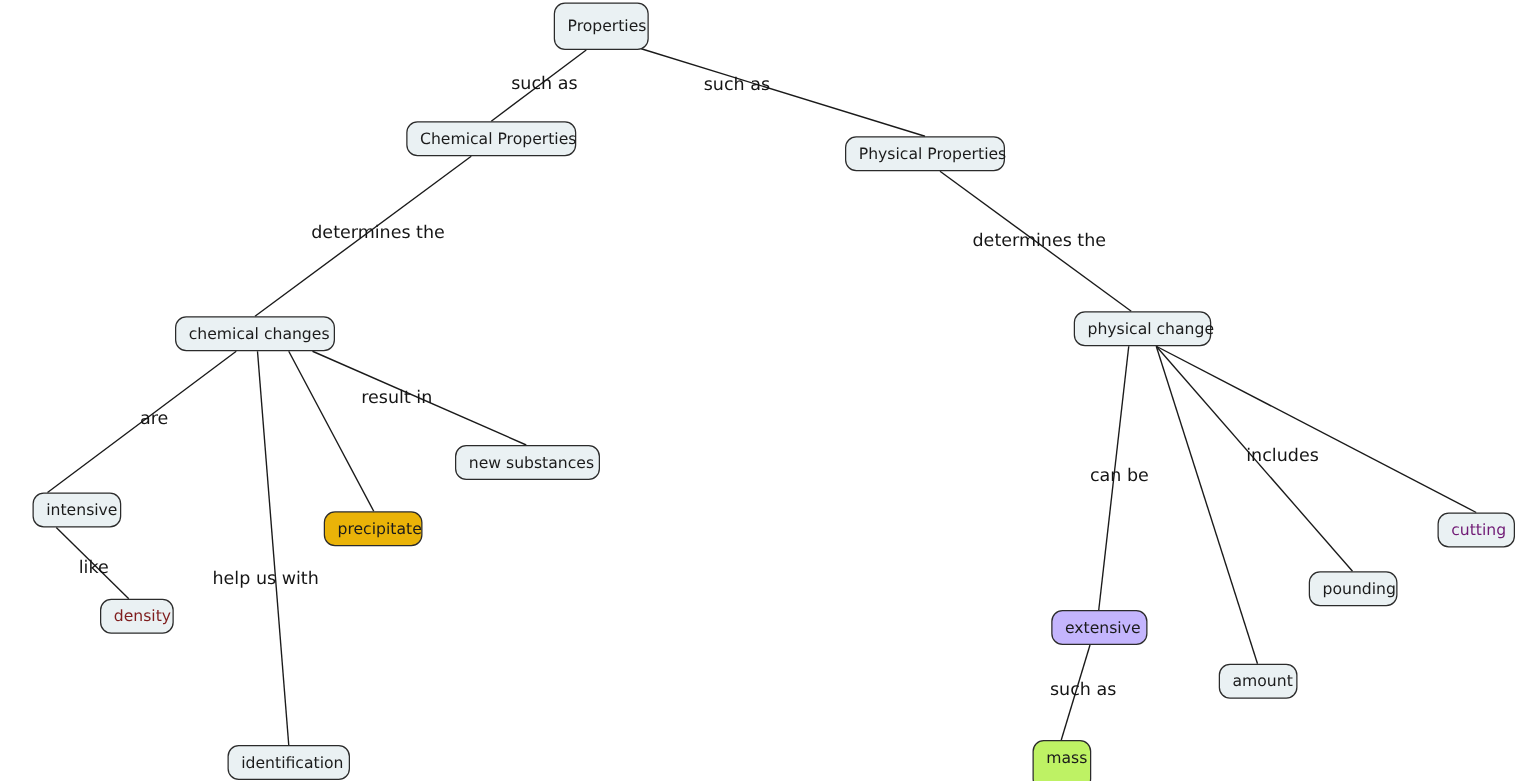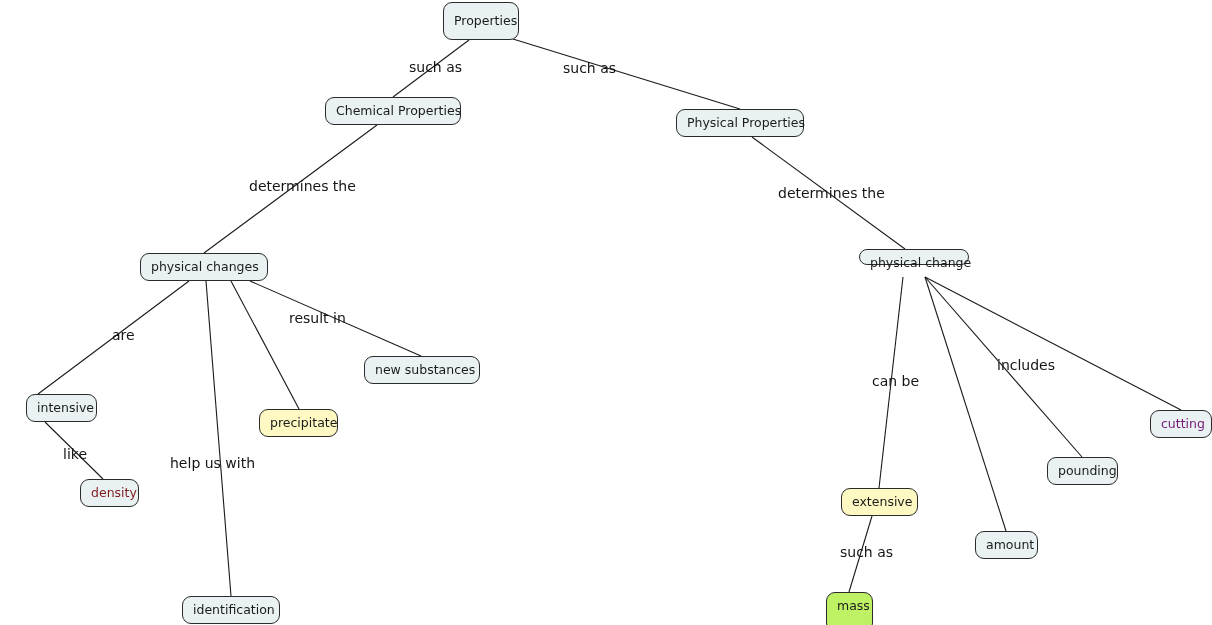--- a/index.html
+++ b/index.html
@@ -72,28 +72,28 @@
       <polyline points="903,277 879,488" class="edge-line" stroke="#1a1a1a"></polyline>
       <polyline points="872,516 849,592" class="edge-line" stroke="#1a1a1a"></polyline>
       <polyline points="925,277 1006,531" class="edge-line" stroke="#1a1a1a"></polyline>
       <polyline points="925,277 1082,457" class="edge-line" stroke="#1a1a1a"></polyline>
       <polyline points="925,277 1181,410" class="edge-line" stroke="#1a1a1a"></polyline>
     </svg>
   <div id="node-layer">
       <div class="node" style="left: 443px; top: 2px; width: 76px; height: 38px; line-height: 35px; background: rgb(234, 241, 243); border-color: rgb(43, 43, 43); color: rgb(27, 27, 27);">Properties</div>
       <div class="node" style="left: 325px; top: 97px; width: 136px; height: 28px; line-height: 25px; background: rgb(234, 241, 243); border-color: rgb(43, 43, 43); color: rgb(27, 27, 27);">Chemical Properties</div>
       <div class="node" style="left: 676px; top: 109px; width: 128px; height: 28px; line-height: 25px; background: rgb(234, 241, 243); border-color: rgb(43, 43, 43); color: rgb(27, 27, 27);">Physical Properties</div>
-      <div class="node" style="left: 140px; top: 253px; width: 128px; height: 28px; line-height: 25px; background: rgb(234, 241, 243); border-color: rgb(43, 43, 43); color: rgb(27, 27, 27);">physical changes</div>
-      <div class="node" style="left: 859px; top: 249px; width: 110px; height: 16px; line-height: 25px; background: rgb(234, 241, 243); border-color: rgb(43, 43, 43); color: rgb(27, 27, 27);">physical change</div>
+      <div class="node" style="left: 140px; top: 253px; width: 128px; height: 28px; line-height: 25px; background: rgb(234, 241, 243); border-color: rgb(43, 43, 43); color: rgb(27, 27, 27);">chemical changes</div>
+      <div class="node" style="left: 859px; top: 249px; width: 110px; height: 28px; line-height: 25px; background: rgb(234, 241, 243); border-color: rgb(43, 43, 43); color: rgb(27, 27, 27);">physical change</div>
       <div class="node" style="left: 0px; top: 394px; width: 71px; height: 28px; line-height: 25px; background: rgb(234, 241, 243); border-color: rgb(43, 43, 43); color: rgb(27, 27, 27); margin-left: 26px;">intensive</div>
       <div class="node" style="left: 80px; top: 479px; width: 59px; height: 28px; line-height: 25px; background: rgb(234, 241, 243); border-color: rgb(43, 43, 43); color: #7f1d1d;">density</div>
       <div class="node" style="left: 182px; top: 596px; width: 98px; height: 28px; line-height: 25px; background: rgb(234, 241, 243); border-color: rgb(43, 43, 43); color: rgb(27, 27, 27);">identification</div>
-      <div class="node" style="left: 259px; top: 409px; width: 79px; height: 28px; line-height: 25px; background: #fef9c3; border-color: rgb(43, 43, 43); color: rgb(27, 27, 27);">precipitate</div>
+      <div class="node" style="left: 259px; top: 409px; width: 79px; height: 28px; line-height: 25px; background: #eab308; border-color: rgb(43, 43, 43); color: rgb(27, 27, 27);">precipitate</div>
       <div class="node" style="left: 364px; top: 356px; width: 116px; height: 28px; line-height: 25px; background: rgb(234, 241, 243); border-color: rgb(43, 43, 43); color: rgb(27, 27, 27);">new substances</div>
-      <div class="node" style="left: 841px; top: 488px; width: 77px; height: 28px; line-height: 25px; background: #fef9c3; border-color: rgb(43, 43, 43); color: rgb(27, 27, 27);">extensive</div>
+      <div class="node" style="left: 841px; top: 488px; width: 77px; height: 28px; line-height: 25px; background: #c4b5fd; border-color: rgb(43, 43, 43); color: rgb(27, 27, 27);">extensive</div>
       <div class="node" style="left: 826px; top: 592px; width: 47px; height: 40px; line-height: 25px; background: #bef264; border-color: rgb(43, 43, 43); color: rgb(27, 27, 27);">mass</div>
       <div class="node" style="left: 975px; top: 531px; width: 63px; height: 28px; line-height: 25px; background: rgb(234, 241, 243); border-color: rgb(43, 43, 43); color: rgb(27, 27, 27);">amount</div>
       <div class="node" style="left: 1047px; top: 457px; width: 71px; height: 28px; line-height: 25px; background: rgb(234, 241, 243); border-color: rgb(43, 43, 43); color: rgb(27, 27, 27);">pounding</div>
       <div class="node" style="left: 1150px; top: 410px; width: 62px; height: 28px; line-height: 25px; background: rgb(234, 241, 243); border-color: rgb(43, 43, 43); color: #701a75;">cutting</div>
     </div>
   <div id="label-layer">
       <div class="edge-label" style="left: 409px; top: 61px;">such as</div>
       <div class="edge-label" style="left: 563px; top: 62px;">such as</div>
       <div class="edge-label" style="left: 249px; top: 180px;">determines the</div>
       <div class="edge-label" style="left: 778px; top: 187px;">determines the</div>

